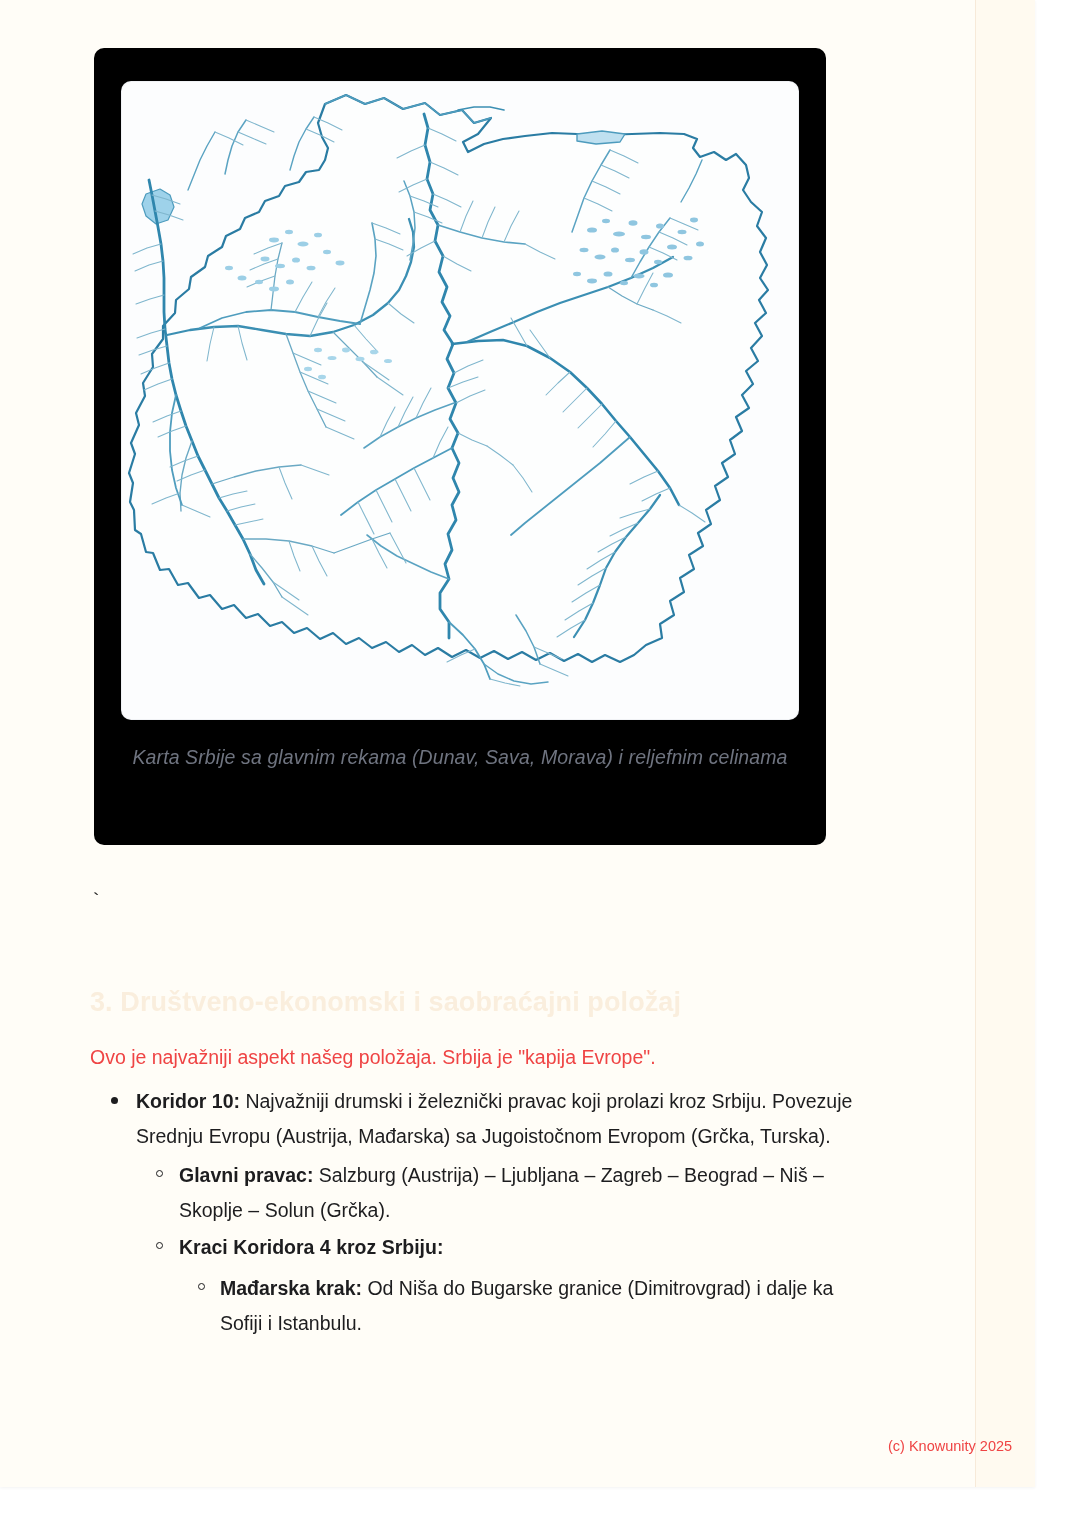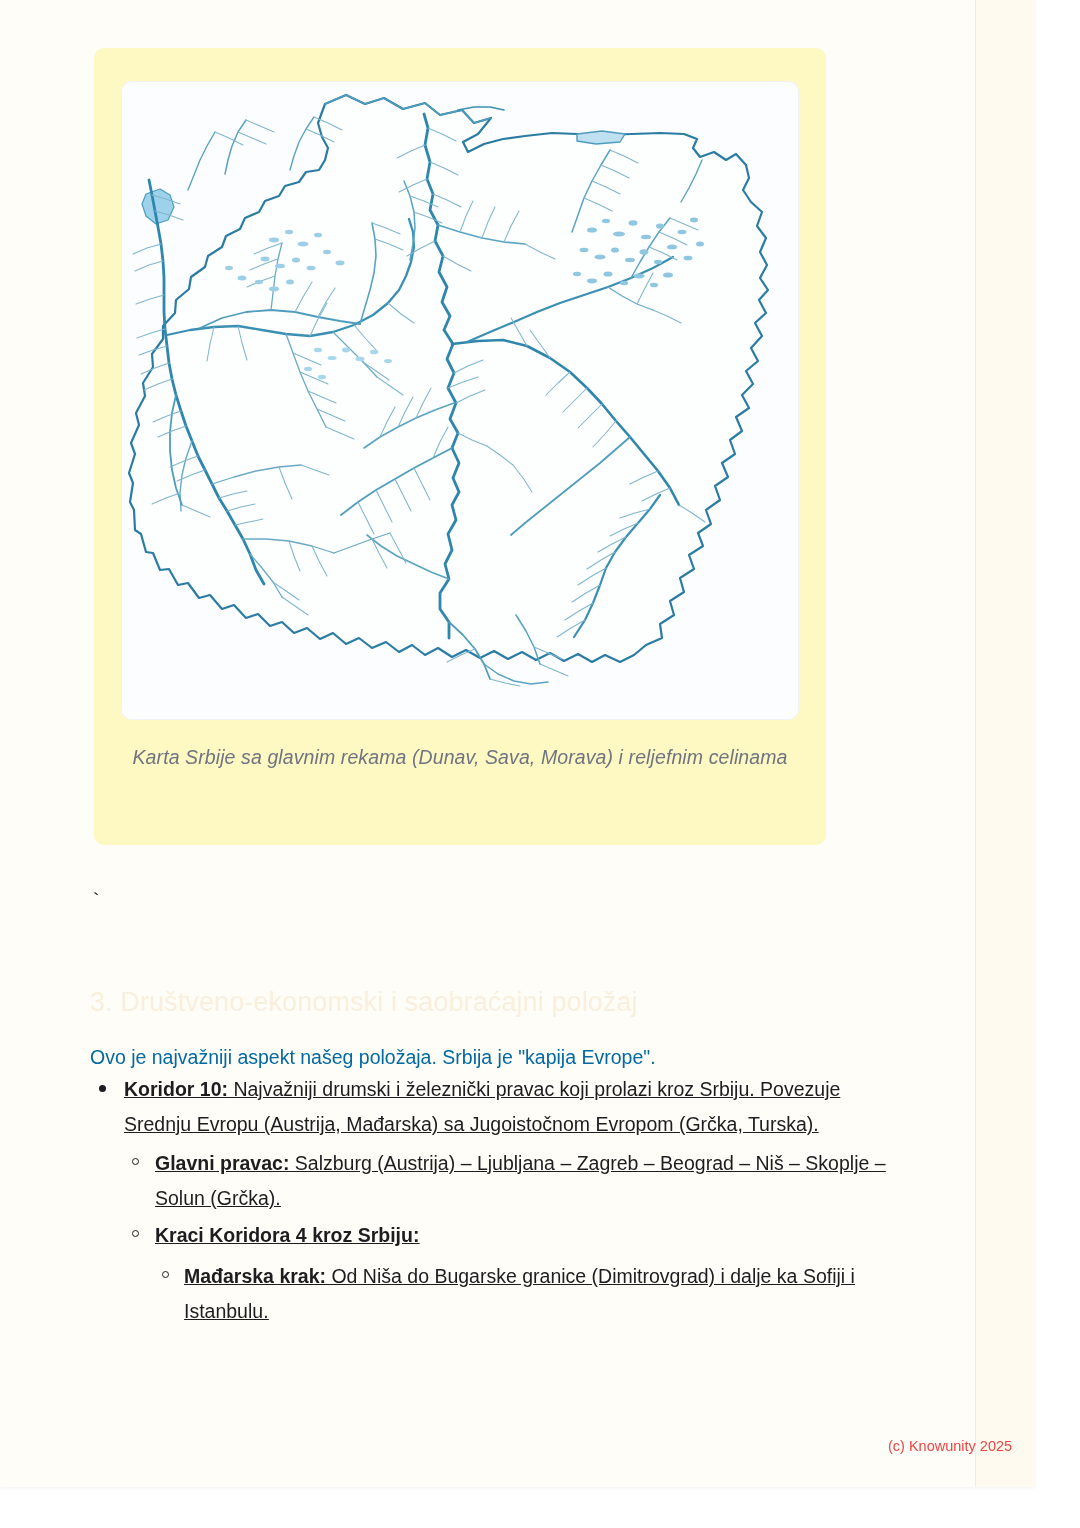--- a/index.html
+++ b/index.html
@@ -54,21 +54,21 @@
     height: 1487px;
   }
 
   
   #figure-card {
     position: absolute;
     left: 94px;
     top: 48px;
     width: 732px;
     height: 797px;
-    background: #fef9c3;
+    background: #000000;
     border-radius: 10px;
     box-sizing: border-box;
   }
   #map-panel {
     position: absolute;
     left: 28px;
     top: 34px;
     width: 676px;
     height: 637px;
     background: #fcfdfe;
@@ -103,51 +103,50 @@
   }
 
   
   #section-heading {
     position: absolute;
     left: 90px;
     top: 962px;
     width: 800px;
     font-size: 27px;
     line-height: 36px;
-    font-weight: 400;
+    font-weight: 700;
     color: #faeedd;
     letter-spacing: 0.1px;
   }
 
   
   #intro-paragraph {
     position: absolute;
     left: 90px;
     top: 1022px;
     width: 790px;
     font-size: 19.5px;
     line-height: 31px;
-    color: #0369a1;
+    color: #ef4444;
   }
 
   
   #bullet-list {
     position: absolute;
     left: 90px;
     top: 1072px;
     width: 800px;
     font-size: 19.5px;
     line-height: 35px;
     color: #1d1d1f;
   }
   ul.lvl {
     list-style: none;
-    margin: 0;
+    margin: 12px;
     padding: 0;
-    text-decoration: underline;
   }
   ul.lvl > li {
     position: relative;
     margin: 0 0 0 0;
   }
   
   ul.lvl1 > li { padding-left: 34px; }
   ul.lvl1 > li > .marker {
     position: absolute; left: 9px; top: 13px;
     width: 7px; height: 7px; border-radius: 50%;

